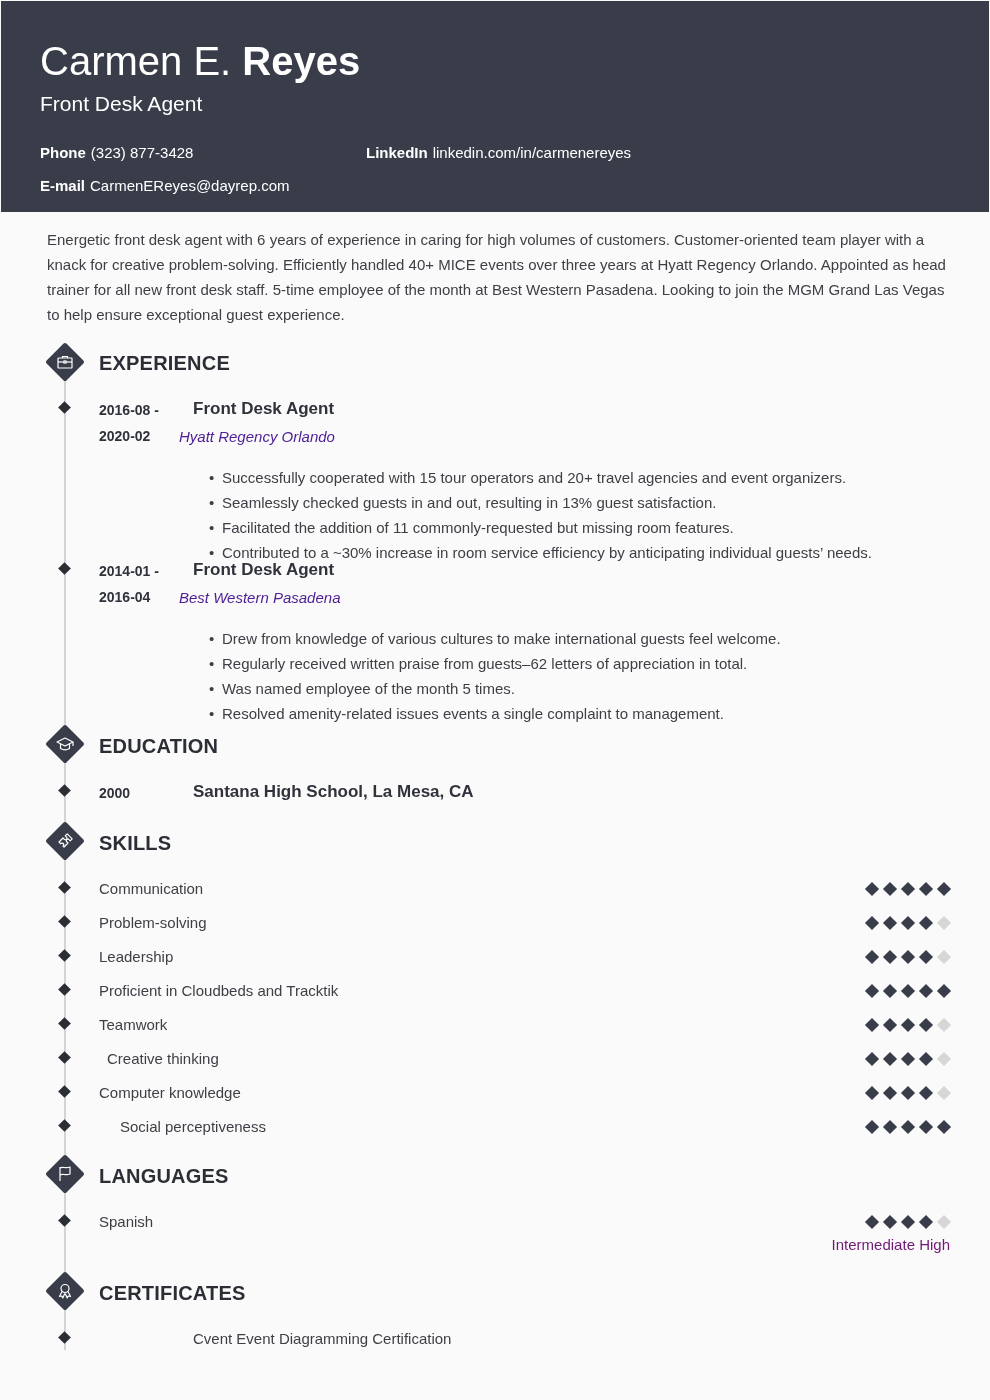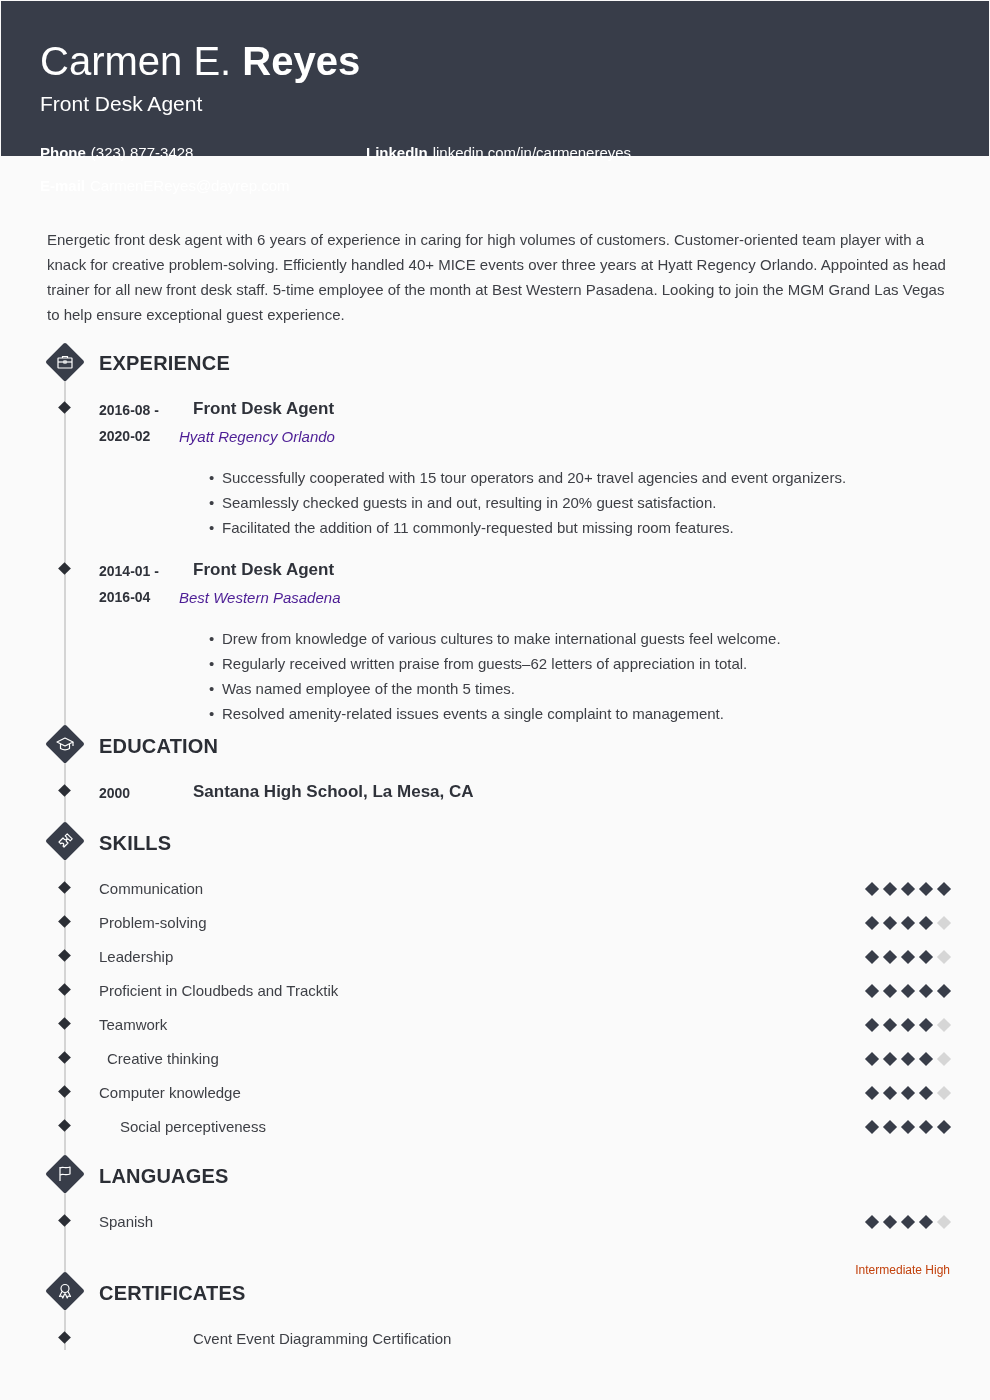--- a/index.html
+++ b/index.html
@@ -4,21 +4,21 @@
 <style>
   html, body { margin: 0; padding: 0; }
   body {
     width: 990px; height: 1400px; overflow: hidden;
     background: #fafafa;
     font-family: "Liberation Sans", sans-serif;
     color: #2f323a;
     position: relative;
   }
   .header {
-    position: absolute; left: 1px; top: 1px; width: 988px; height: 155px;
+    position: absolute; left: 1px; top: 1px; width: 988px; height: 211px;
     background: #383d49; color: #fff;
   }
   .name { position: absolute; left: 39px; top: 36px; font-size: 40px; line-height: 48px; white-space: nowrap; }
   .name .last { font-weight: bold; }
   .job-title { position: absolute; left: 39px; top: 90px; font-size: 21px; line-height: 26px; }
   .contact { position: absolute; font-size: 15px; line-height: 18px; white-space: nowrap; }
   .contact .lbl { font-weight: bold; margin-right: 5px; }
   .summary {
     position: absolute; left: 47px; top: 227px; width: 905px;
     font-size: 15px; line-height: 25px; color: #3d3f45;
@@ -40,21 +40,21 @@
   .date { position: absolute; left: 99px; font-size: 14px; font-weight: bold; line-height: 26px; color: #2f323a; }
   .job-h { position: absolute; left: 193px; font-size: 17px; font-weight: bold; color: #2f323a; }
   .company { position: absolute; left: 179px; font-size: 15px; font-style: italic; color: #4c1d95; }
   .bullets { position: absolute; left: 193px; margin: 16px; padding: 0; list-style: none; }
   .bullets li { font-size: 15px; line-height: 25px; color: #3d3f45; padding-left: 13px; position: relative; white-space: nowrap; }
   .bullets li::before { content: "•"; position: absolute; left: 0; top: 0; }
   .skill-name { position: absolute; left: 99px; font-size: 15px; color: #3d3f45; white-space: nowrap; }
   .rating { position: absolute; right: 40px; height: 14px; display: flex; gap: 6px; }
   .rating span { width: 10px; height: 10px; background: #383d49; transform: rotate(45deg); margin: 2px 1px; }
   .rating span.off { background: #d6d6d6; }
-  .lang-level { position: absolute; right: 40px; font-size: 12px; color: #c2410c; margin-top: 27px; }
+  .lang-level { position: absolute; right: 40px; font-size: 15px; color: #701a75; }
 </style>
 </head>
 <body>
 
 <div class="header">
   <div class="name"><span>Carmen E.</span> <span class="last">Reyes</span></div>
   <div class="job-title">Front Desk Agent</div>
 
   <div class="contact" style="left:39px;top:143px;">
     <span class="lbl">Phone</span><span>(323) 877-3428</span>
@@ -82,22 +82,23 @@
 </div>
 <div class="sec-title" style="top:352px;">EXPERIENCE</div>
 
 <div class="bullet-dot" style="top:403px;"></div>
 <div class="date" style="top:397px;">2016-08 -</div>
 <div class="date" style="top:423px;">2020-02</div>
 <div class="job-h" style="top:399px;">Front Desk Agent</div>
 <div class="company" style="top:428px;">Hyatt Regency Orlando</div>
 <ul class="bullets" style="top:449px;">
   <li>Successfully cooperated with 15 tour operators and 20+ travel agencies and event organizers.</li>
-  <li>Seamlessly checked guests in and out, resulting in 20% guest satisfaction.</li>
+  <li>Seamlessly checked guests in and out, resulting in 13% guest satisfaction.</li>
   <li>Facilitated the addition of 11 commonly-requested but missing room features.</li>
+  <li>Contributed to a ~30% increase in room service efficiency by anticipating individual guests’ needs.</li>
 </ul>
 
 <div class="bullet-dot" style="top:564px;"></div>
 <div class="date" style="top:558px;">2014-01 -</div>
 <div class="date" style="top:584px;">2016-04</div>
 <div class="job-h" style="top:560px;">Front Desk Agent</div>
 <div class="company" style="top:589px;">Best Western Pasadena</div>
 <ul class="bullets" style="top:610px;">
   <li>Drew from knowledge of various cultures to make international guests feel welcome.</li>
   <li>Regularly received written praise from guests–62 letters of appreciation in total.</li>

